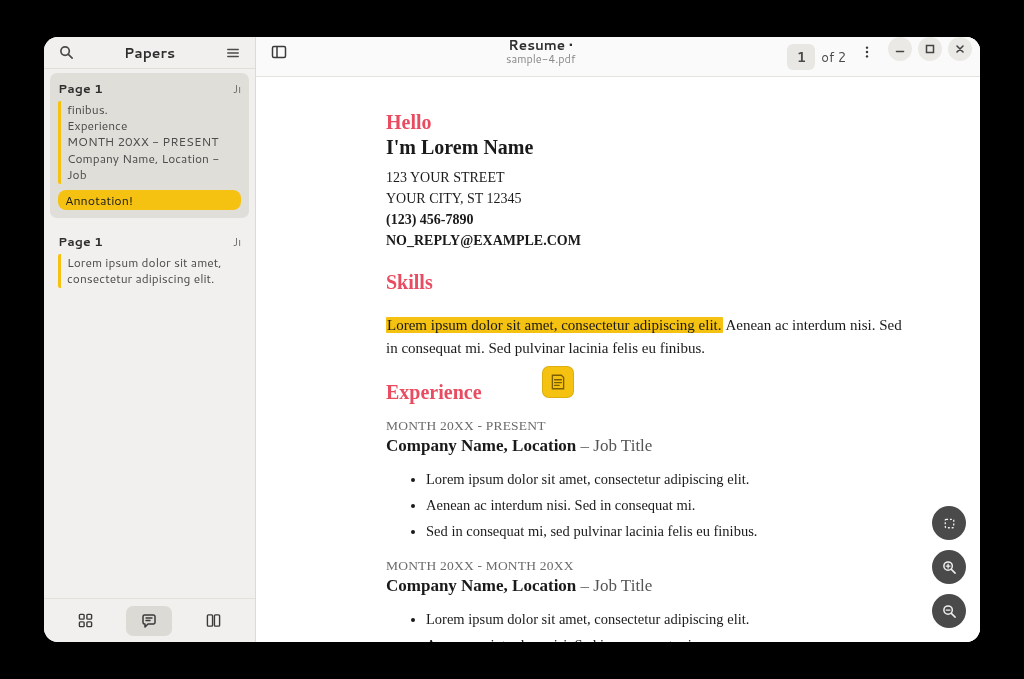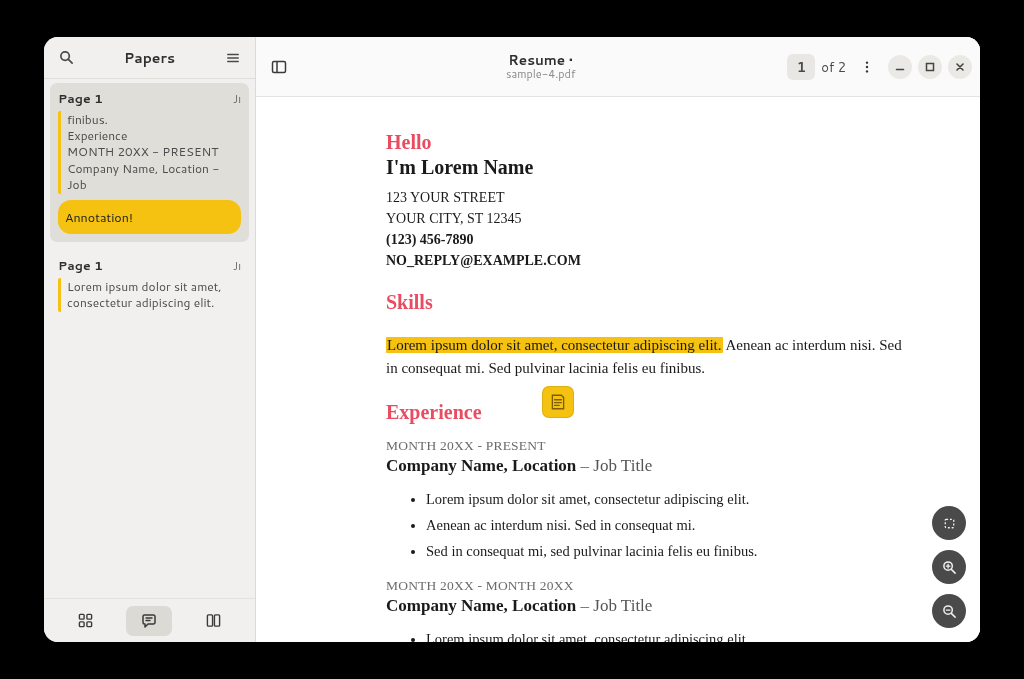--- a/index.html
+++ b/index.html
@@ -26,21 +26,21 @@
 
   
   .sidebar {
     width: 212px;
     background: #f1f0ee;
     border-right: 1px solid #dcdad6;
     display: flex;
     flex-direction: column;
   }
   .side-head {
-    height: 42px;
+    height: 32px;
     display: flex;
     align-items: center;
     padding: 12px 8px;
     border-bottom: 1px solid #e0ded9;
   }
   .sh-btn {
     width: 28px; height: 28px;
     display: flex; align-items: center; justify-content: center;
     border-radius: 6px;
     color: #4a4a4a;
@@ -71,22 +71,22 @@
     border-left: 3px solid #f5c211;
     padding: 1px 6px;
     font-size: 12px;
     line-height: 1.35;
     color: #4d4d4d;
     margin-bottom: 6px;
     border-radius: 2px;
   }
   .ann-note {
     background: #f5c211;
-    border-radius: 13px;
-    padding: 8px 7px;
+    border-radius: 8px;
+    padding: 1px 7px;
     font-size: 12.5px;
     color: #222;
   }
 
   .side-foot {
     height: 44px;
     display: flex;
     align-items: center;
     justify-content: space-around;
     padding: 0 10px;
@@ -95,22 +95,22 @@
   .sf-btn {
     width: 46px; height: 30px;
     display: flex; align-items: center; justify-content: center;
     border-radius: 7px; color: #3a3a3a;
   }
   .sf-btn.active { background: #dcdad5; }
 
   
   .main { flex: 1; display: flex; flex-direction: column; background: #fcfcfc; position: relative; }
   .toolbar {
-    height: 60px;
-    display: flex; align-items: center;
+    height: 40px;
+    display: flex; 
     padding: 0 8px;
     border-bottom: 1px solid #e4e3e0;
     background: #fafafa;
     gap: 6px;
   }
   .tb-btn {
     width: 30px; height: 30px;
     border-radius: 7px;
     display: flex; align-items: center; justify-content: center;
     color: #3a3a3a;

